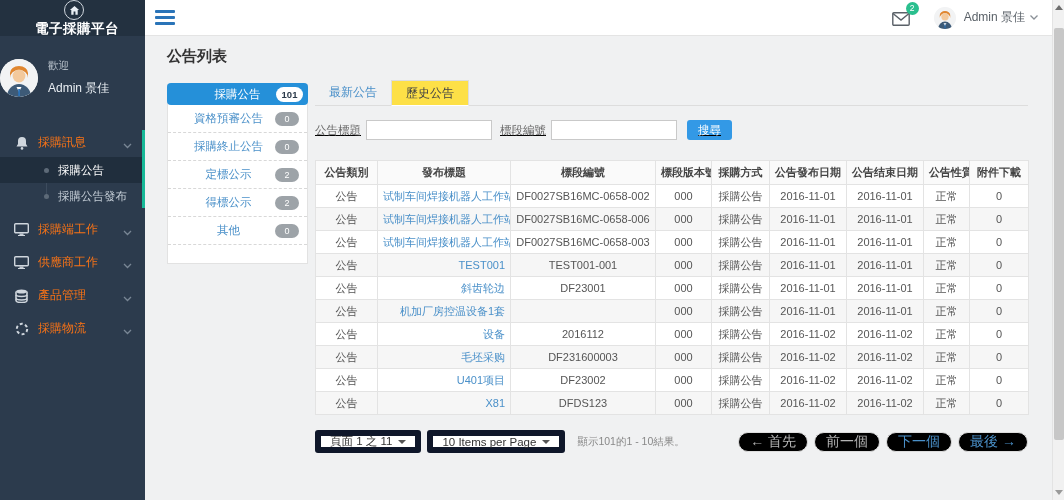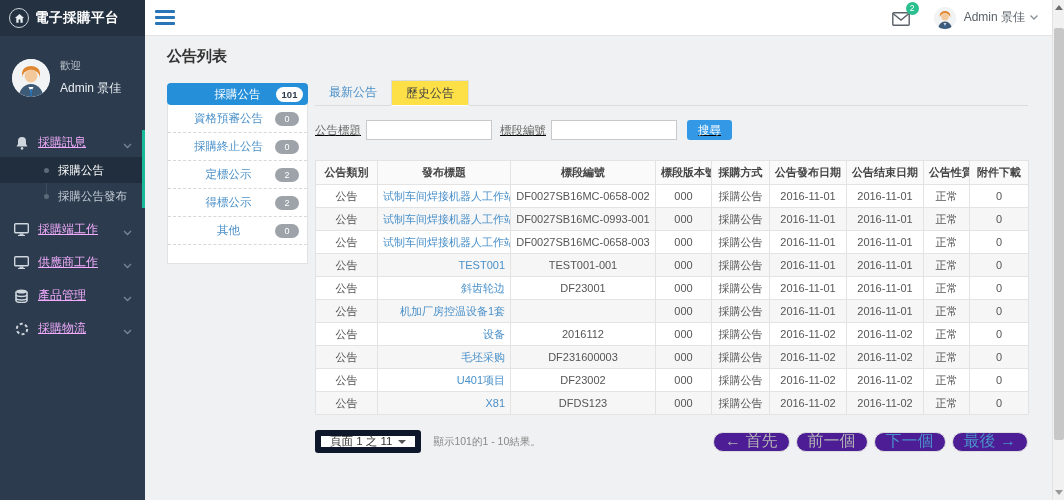--- a/index.html
+++ b/index.html
@@ -7,30 +7,30 @@
     --accent-teal:#17b998; --primary:#2590d9; --link:#4a90c9; --search-btn:#3399e6;
     --badge-gray:#9da3a8; --mail-badge:#2abf8e; --page-bg:#f0f1f2; --border:#dddddd;
     --hamburger:#2a74b8;
   }
   *{margin:0;padding:0;box-sizing:border-box;font-family:"Liberation Sans","DejaVu Sans",sans-serif;}
   body{width:1064px;height:500px;overflow:hidden;background:var(--page-bg);position:relative;}
   .app{position:absolute;inset:0;width:1064px;height:500px;overflow:hidden;}
 
   
   .sidebar{position:absolute;left:0;top:0;width:145px;height:500px;background:var(--sidebar-bg);}
-  .logo-bar{position:absolute;left:0;top:0;width:145px;height:36px;background:var(--sidebar-top);display:flex;align-items:center;padding-left:9px;cursor:pointer;}
+  .logo-bar{position:absolute;left:0;top:0;width:145px;height:36px;background:var(--sidebar-top);display:flex;align-items:center;padding-left:9px;cursor:pointer;flex-direction:column;}
   .logo-icon{width:20px;height:20px;border:1.5px solid #cfd6dd;border-radius:50%;display:flex;align-items:center;justify-content:center;margin-right:6px;flex:0 0 auto;}
   .logo-text{color:#fff;font-size:13.5px;font-weight:bold;letter-spacing:.5px;white-space:nowrap;}
-  .user-block{position:absolute;left:0;top:48px;width:145px;height:60px;display:flex;align-items:center;padding-left:12px;}
+  .user-block{position:absolute;left:0;top:48px;width:145px;height:60px;display:flex;align-items:center;padding-left:0;}
   .avatar-lg{width:38px;height:38px;border-radius:50%;overflow:hidden;background:#f4f5f6;flex:0 0 auto;}
   .user-meta{margin-left:10px;}
   .welcome{color:#b9c2cb;font-size:10.5px;margin-bottom:7px;}
   .uname{color:#e8edf2;font-size:12px;}
   .menu{position:absolute;left:0;top:130px;width:145px;}
-  .menu-item{height:25px;display:flex;align-items:center;padding:0 12px 0 14px;color:#f0abfc;font-size:12px;cursor:pointer;text-decoration:underline;}
+  .menu-item{height:25px;display:flex;align-items:center;padding:0 12px 0 14px;color:#f97316;font-size:12px;cursor:pointer;}
   .menu-item .mi-icon{width:15px;height:15px;margin-right:9px;display:flex;align-items:center;justify-content:center;flex:0 0 auto;}
   .menu-item .mi-label{flex:1;white-space:nowrap;}
   .menu-item .mi-chev{width:10px;height:10px;flex:0 0 auto;opacity:.75;}
   .menu-item.lower{height:33px;}
   .submenu{position:relative;padding:2px 0 4px 0;}
   .submenu::before{content:'';position:absolute;left:46px;top:15px;bottom:15px;width:1px;background:#3d4c5e;}
   .submenu-item{height:26px;display:flex;align-items:center;padding-left:44px;color:#c3ccd5;font-size:11.5px;cursor:pointer;position:relative;}
   .submenu-item .dot{width:5px;height:5px;border-radius:50%;background:#5d6a78;margin-right:9px;flex:0 0 auto;position:relative;z-index:1;}
   .submenu-item.active{background:var(--sidebar-active);color:#ffffff;}
   .teal-bar{position:absolute;right:0;top:130px;width:3px;height:78px;background:var(--accent-teal);}
@@ -77,21 +77,21 @@
   tbody tr:nth-child(even){background:#f6f6f6;}
   td.title-cell{text-align:right;}
   td.title-cell a{color:var(--link);text-decoration:none;cursor:pointer;}
 
   
   .pager-row{margin-top:15px;display:flex;align-items:center;}
   .drop-btn{height:23px;background:#fff;border:6px solid #0f172a;border-radius:3px;font-size:11.5px;color:#333;padding:0 9px;display:flex;align-items:center;cursor:pointer;margin-right:6px;}
   .caret{width:0;height:0;border-left:4px solid transparent;border-right:4px solid transparent;border-top:4px solid #555;margin-left:6px;}
   .pager-summary{font-size:10.5px;color:#888;margin-left:6px;}
   .pager-pills{margin-left:auto;display:flex;}
-  .pill{height:20px;border:1px solid #ddd;border-radius:10px;background:#4c1d95;font-size:16px;padding:0 11px;display:flex;align-items:center;margin-left:6px;cursor:pointer;}
+  .pill{height:20px;border:1px solid #ddd;border-radius:10px;background:#000000;font-size:14px;padding:0 11px;display:flex;align-items:center;margin-left:6px;cursor:pointer;}
   .pill.disabled{color:#b3b3b3;}
   .pill.enabled{color:var(--link);}
 
   
   .scrollbar{position:absolute;right:0;top:0;width:12px;height:500px;background:#f1f1f1;border-left:1px solid #e3e3e3;}
   .sb-thumb{position:absolute;left:1px;top:28px;width:10px;height:412px;background:#c7c7c7;border-radius:2px;}
   .sb-up{position:absolute;left:2px;top:5px;width:0;height:0;border-left:4px solid transparent;border-right:4px solid transparent;border-bottom:5px solid #6e6e6e;}
   .sb-down{position:absolute;left:2px;bottom:5px;width:0;height:0;border-left:4px solid transparent;border-right:4px solid transparent;border-top:5px solid #9a9a9a;}
 </style>
 </head>
@@ -314,21 +314,21 @@
               <td>000</td>
               <td>採購公告</td>
               <td>2016-11-01</td>
               <td>2016-11-01</td>
               <td>正常</td>
               <td>0</td>
             </tr>
             <tr>
               <td>公告</td>
               <td class="title-cell"><a>试制车间焊接机器人工作站</a></td>
-              <td>DF0027SB16MC-0993-001</td>
+              <td>DF0027SB16MC-0658-006</td>
               <td>000</td>
               <td>採購公告</td>
               <td>2016-11-01</td>
               <td>2016-11-01</td>
               <td>正常</td>
               <td>0</td>
             </tr>
             <tr>
               <td>公告</td>
               <td class="title-cell"><a>试制车间焊接机器人工作站</a></td>
@@ -416,20 +416,24 @@
               <td>2016-11-02</td>
               <td>正常</td>
               <td>0</td>
             </tr>
           </tbody>
       </table>
 
       <div class="pager-row">
         <button class="drop-btn">
           <span>頁面 1 之 11</span>
+            <span class="caret"></span>
+        </button>
+        <button class="drop-btn">
+          <span>10 Items per Page</span>
             <span class="caret"></span>
         </button>
         <span class="pager-summary">顯示101的1 - 10結果。</span>
         <div class="pager-pills">
           <button class="pill disabled">← 首先</button>
           <button class="pill disabled">前一個</button>
           <button class="pill enabled">下一個</button>
           <button class="pill enabled">最後 →</button>
         </div>
       </div>

